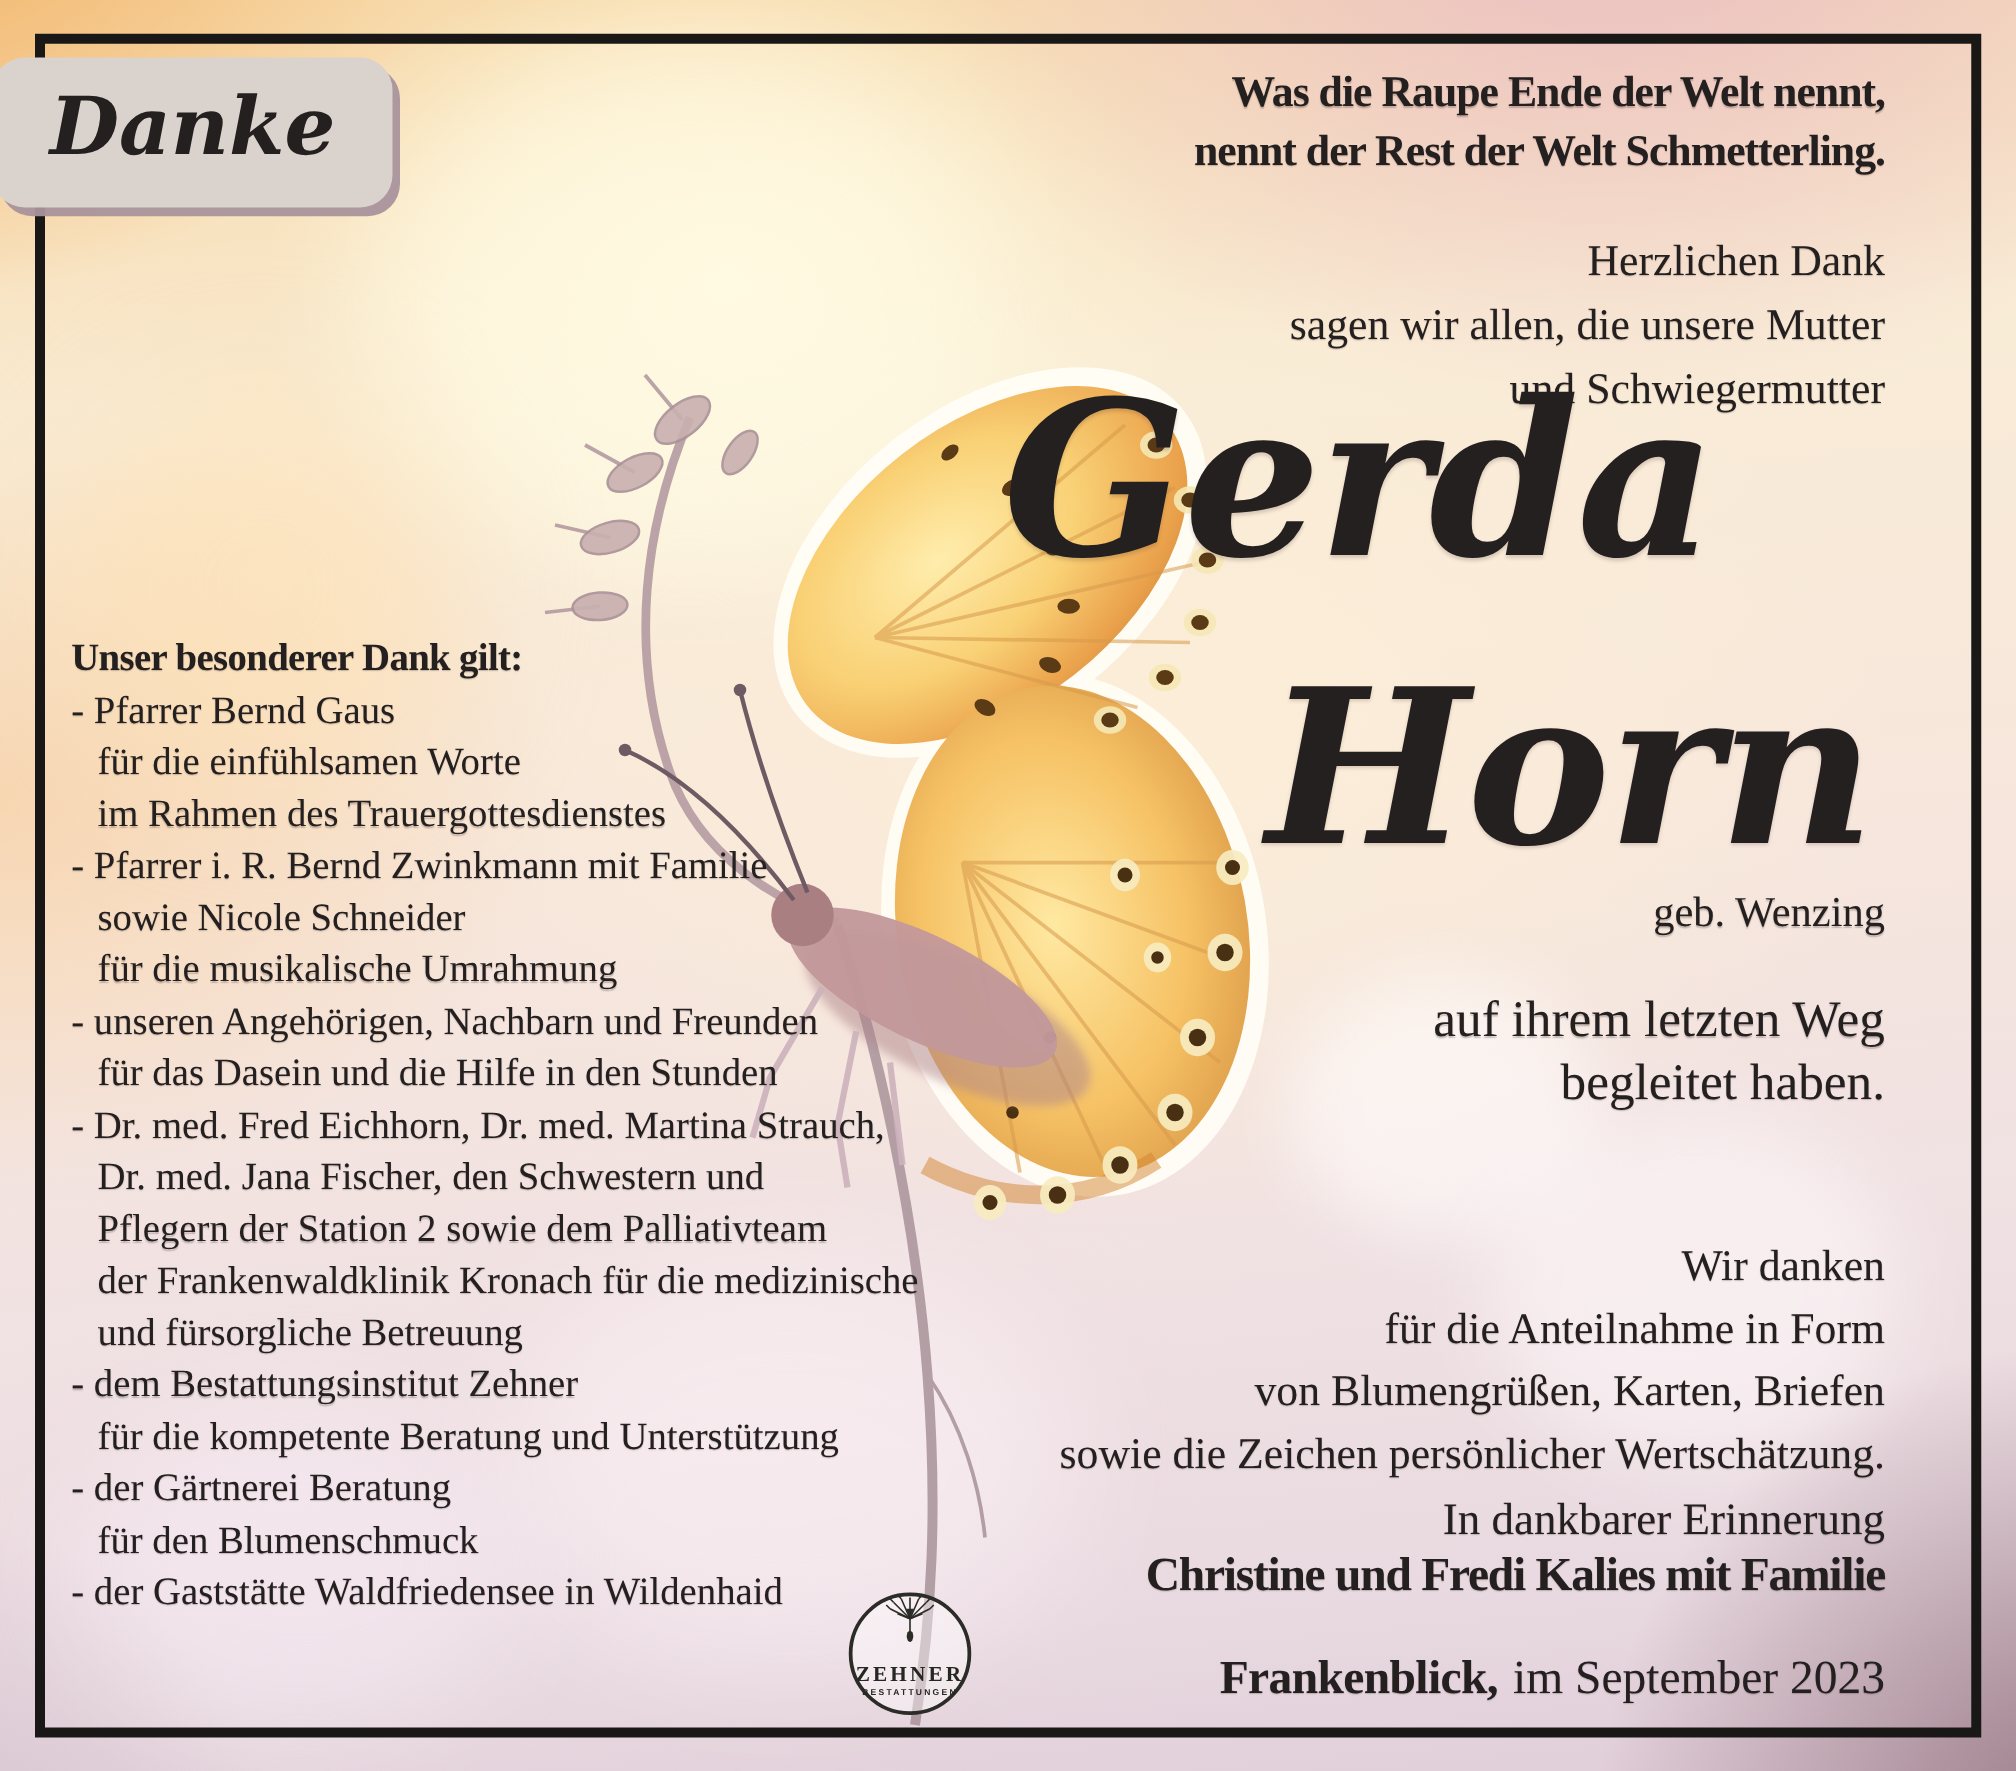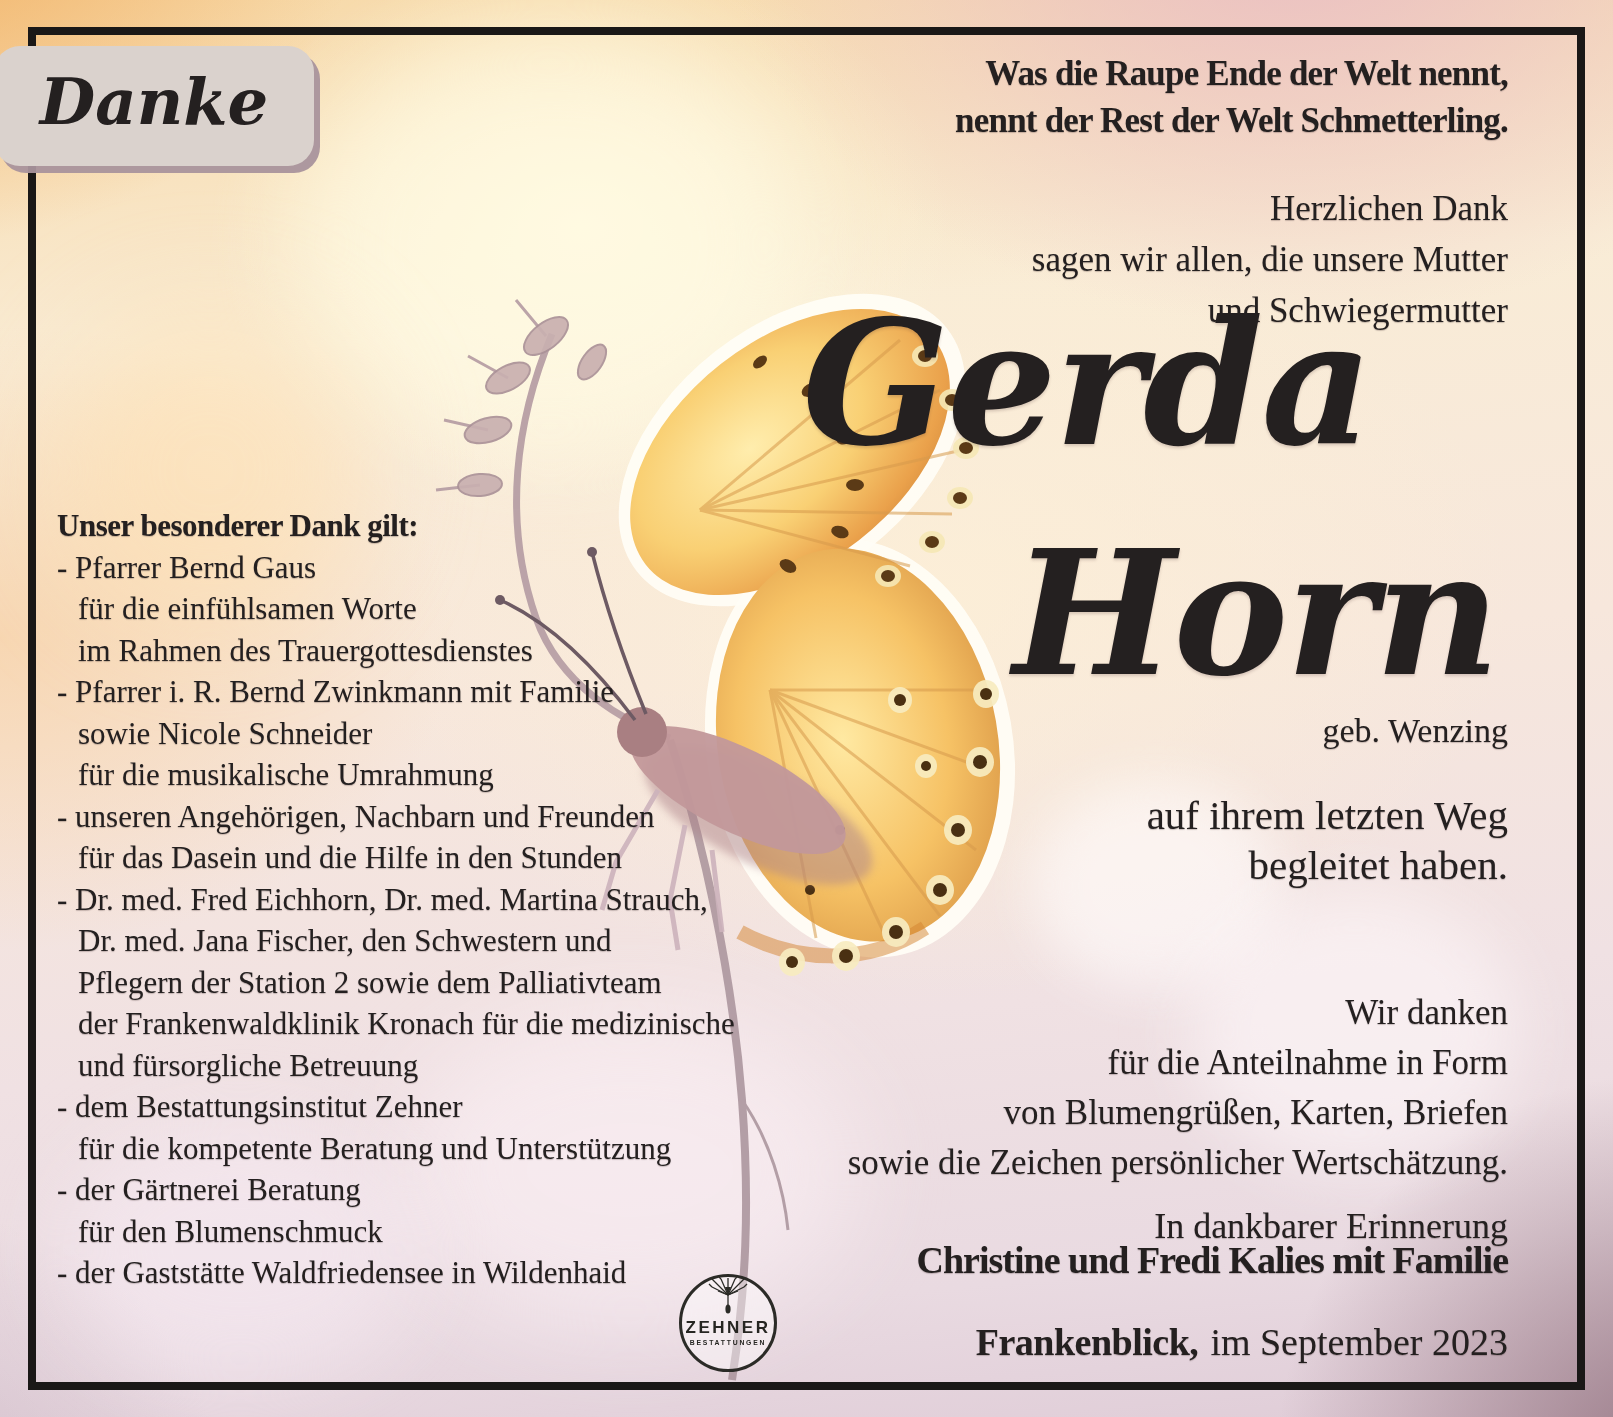--- a/index.html
+++ b/index.html
@@ -37,38 +37,38 @@
 
   .r{position:absolute;right:105px;text-align:right;}
   .quote{top:50px;font-weight:bold;font-size:35px;line-height:47px;letter-spacing:-0.8px;}
   .intro{top:183px;font-size:35px;line-height:51px;}
   .name{position:absolute;line-height:1;font-size:172px;letter-spacing:-2px;text-shadow:0 2px 3px rgba(80,50,50,0.2);}
   .name.first{right:242px;top:298px;}
   .name.last{right:115px;top:528px;}
   .maiden{top:712px;font-size:34px;}
   .farewell{top:790px;font-size:41px;line-height:50px;}
   .gratitude{top:988px;font-size:35px;line-height:50px;}
-  .remember{top:1194px;font-size:36px;margin-top:11px;}
+  .remember{top:1194px;font-size:36px;}
   .family{top:1238px;font-size:38px;font-weight:bold;letter-spacing:-1px;}
   .placedate{top:1320px;font-size:38px;margin-left:16px;}
   .placedate .place{font-weight:bold;letter-spacing:-0.5px;}
   .placedate .date{margin-left:12px;}
 
   .thanks{position:absolute;left:57px;top:505px;width:720px;font-size:31px;line-height:41.5px;}
   .thanks .head{font-weight:bold;font-size:31px;letter-spacing:-0.5px;}
   .t-line{white-space:nowrap;}
   .t-line.cont{padding-left:21px;}
 
   .logo{
     position:absolute;left:679px;top:1274px;width:92px;height:92px;border-radius:50%;
     border:3.5px solid #2b2b27;background:rgba(255,255,255,0.42);
     display:flex;flex-direction:column;align-items:center;justify-content:flex-start;
     font-family:"Liberation Sans", sans-serif;color:#262622;
   }
-  .logo .nm{font-size:17px;font-weight:bold;letter-spacing:2.5px;line-height:1;margin-top:2px;}
+  .logo .nm{font-size:17px;font-weight:bold;letter-spacing:2.5px;line-height:1;margin-top:14px;font-family:Liberation Serif, serif;}
   .logo .sub{font-size:6.8px;font-weight:bold;letter-spacing:1.8px;line-height:1;margin-top:4px;}
   .txtshadow{text-shadow:0 1px 1px rgba(70,50,50,0.28);}
 </style>
 </head>
 <body>
 
 <div class="page">
 
   <div class="bokeh bk1"></div>
   <div class="bokeh bk2"></div>

